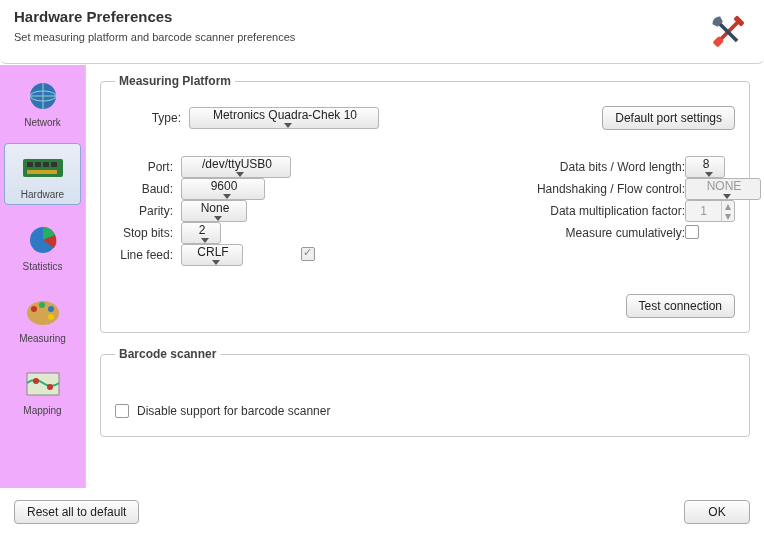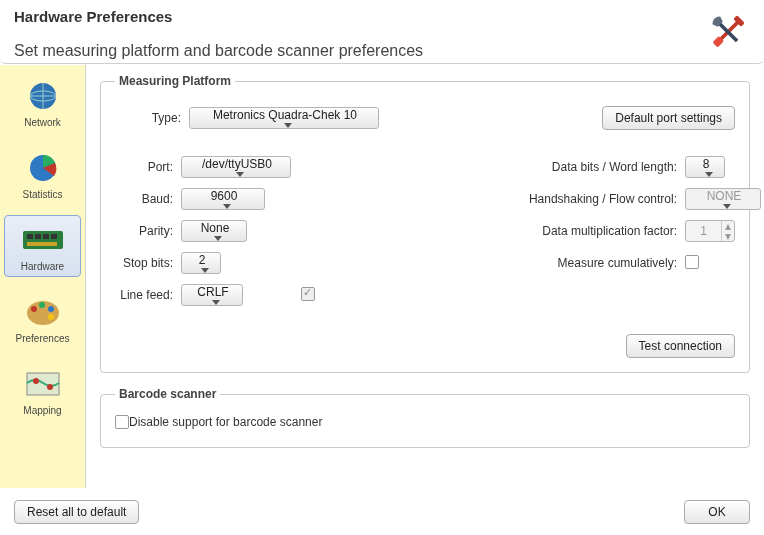--- a/index.html
+++ b/index.html
@@ -18,44 +18,44 @@
     position: relative;
     height: 64px;
     border-radius: 6px;
   }
   .header h1 {
     font-size: 15px;
     font-weight: bold;
     color: #333;
   }
   .header .subtitle {
-    font-size: 16px;
+    font-size: 11px;
     color: #444;
-    margin-top: 17px;
+    margin-top: 6px;
   }
   .header .tools-icon {
     position: absolute;
     right: 14px;
     top: 10px;
     width: 44px;
     height: 44px;
   }
   .body {
     display: flex;
     height: 424px;
   }
   .sidebar {
     width: 86px;
     border-right: 1px solid #d0d0d0;
     border-top: 1px solid #fff;
     padding: 6px 4px;
     display: flex;
     flex-direction: column;
     gap: 10px;
-    background: #fef9c3;
+    background: #f0abfc;
   }
   .side-item {
     display: flex;
     flex-direction: column;
     align-items: center;
     gap: 3px;
     padding: 6px 2px 4px 2px;
     border-radius: 4px;
     cursor: pointer;
     border: 1px solid transparent;
@@ -126,40 +126,39 @@
     height:24px;
     padding:0 12px;
     font-size:12px;
     color:#222;
     cursor:pointer;
     text-align:right;
   }
   .grid {
     display:grid;
     grid-template-columns: 66px 120px 1fr 50px;
-    row-gap: 10px;
     align-items:center;
   }
   .grid .lbl { text-align:right; margin-right:8px; }
-  .grid .rlbl { text-align:right; margin-right:8px; }
+  .grid .rlbl { text-align:right; }
   .spinner {
     display:inline-flex;align-items:center;
     border:1px solid #b5b5b5;border-radius:3px;height:22px;width:50px;
     background:#f3f3f3;color:#999;
   }
   .spinner .val{flex:1;text-align:center;}
   .spinner .spins{display:flex;flex-direction:column;border-left:1px solid #ccc;}
   .spinner .sp{width:12px;height:10px;display:flex;align-items:center;justify-content:center;}
   .chk {
     appearance:none;width:14px;height:14px;border:1px solid #999;border-radius:2px;background:#fff;display:inline-block;position:relative;
   }
   .chk.checked::after{content:"✓";position:absolute;left:1px;top:-2px;font-size:11px;color:#888;}
   .chk.disabled{background:#eee;}
   .test-row{display:flex;justify-content:flex-end;margin-top:28px;}
-  .barcode-row{display:flex;align-items:flex-end;padding:4px 0;}
+  .barcode-row{display:flex;align-items:flex-end;gap:8px;padding:4px 0;margin-top:29px;}
   .footer{
     height:46px;border-top:1px solid #fff;
     display:flex;align-items:center;justify-content:space-between;
     padding:0 14px;
   }
   .ok-btn{min-width:66px;}
 </style>
 </head>
 <body>
 
@@ -186,54 +185,54 @@
     <div class="side-item">
       <div class="icon-slot">
         <svg width="34" height="34" viewBox="0 0 34 34">
             <circle cx="17" cy="17" r="13" fill="#2e74b5"></circle>
             <ellipse cx="17" cy="17" rx="13" ry="5" fill="none" stroke="#9cc" stroke-width="1"></ellipse>
             <path d="M17 4 v26 M4 17 h26" stroke="#9cc" stroke-width="1"></path>
           </svg>
       </div>
       <span class="label">Network</span>
     </div>
-    <div class="side-item">
-      <div class="icon-slot">
-        <svg width="34" height="34" viewBox="0 0 34 34">
-            <circle cx="17" cy="17" r="13" fill="#2e79c4"></circle>
-            <path d="M17 17 L17 4 A13 13 0 0 1 29 12 z" fill="#27ae60"></path>
-            <path d="M17 17 L29 12 A13 13 0 0 1 28 25 z" fill="#c0392b"></path>
-          </svg>
-      </div>
-      <span class="label">Statistics</span>
-    </div>
     <div class="side-item selected">
       <div class="icon-slot">
         <svg width="44" height="26" viewBox="0 0 44 26">
             <rect x="2" y="4" width="40" height="18" rx="2" fill="#2a7d3a"></rect>
             <rect x="6" y="7" width="6" height="5" fill="#333"></rect>
             <rect x="14" y="7" width="6" height="5" fill="#333"></rect>
             <rect x="22" y="7" width="6" height="5" fill="#333"></rect>
             <rect x="30" y="7" width="6" height="5" fill="#333"></rect>
             <rect x="6" y="15" width="30" height="4" fill="#c9a227"></rect>
           </svg>
       </div>
       <span class="label">Hardware</span>
     </div>
     <div class="side-item">
       <div class="icon-slot">
+        <svg width="34" height="34" viewBox="0 0 34 34">
+            <circle cx="17" cy="17" r="13" fill="#2e79c4"></circle>
+            <path d="M17 17 L17 4 A13 13 0 0 1 29 12 z" fill="#27ae60"></path>
+            <path d="M17 17 L29 12 A13 13 0 0 1 28 25 z" fill="#c0392b"></path>
+          </svg>
+      </div>
+      <span class="label">Statistics</span>
+    </div>
+    <div class="side-item">
+      <div class="icon-slot">
         <svg width="38" height="30" viewBox="0 0 38 30">
             <ellipse cx="19" cy="16" rx="16" ry="12" fill="#d4a550"></ellipse>
             <circle cx="10" cy="12" r="3" fill="#c0392b"></circle>
             <circle cx="18" cy="8" r="3" fill="#27ae60"></circle>
             <circle cx="27" cy="12" r="3" fill="#2e79c4"></circle>
             <circle cx="27" cy="20" r="3" fill="#f1c40f"></circle>
           </svg>
       </div>
-      <span class="label">Preferences</span>
+      <span class="label">Measuring</span>
     </div>
     <div class="side-item">
       <div class="icon-slot">
         <svg width="38" height="30" viewBox="0 0 38 30">
             <rect x="3" y="4" width="32" height="22" fill="#dfe9d0" stroke="#888"></rect>
             <path d="M3 14 q8 -6 16 0 t16 0" stroke="#3a7" fill="none" stroke-width="2"></path>
             <circle cx="12" cy="12" r="3" fill="#c0392b"></circle>
             <circle cx="26" cy="18" r="3" fill="#c0392b"></circle>
           </svg>
       </div>

